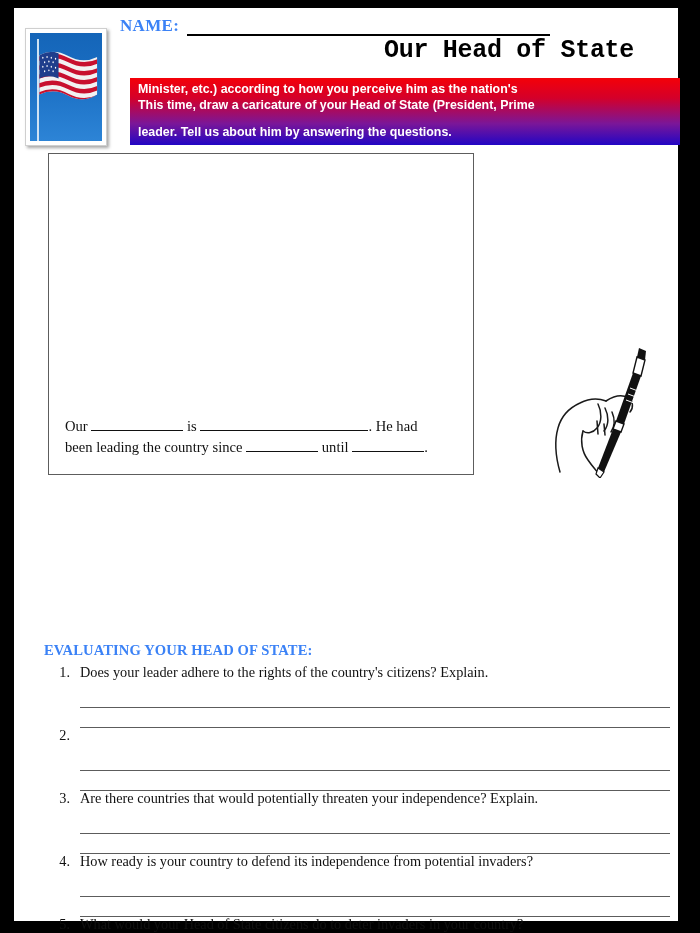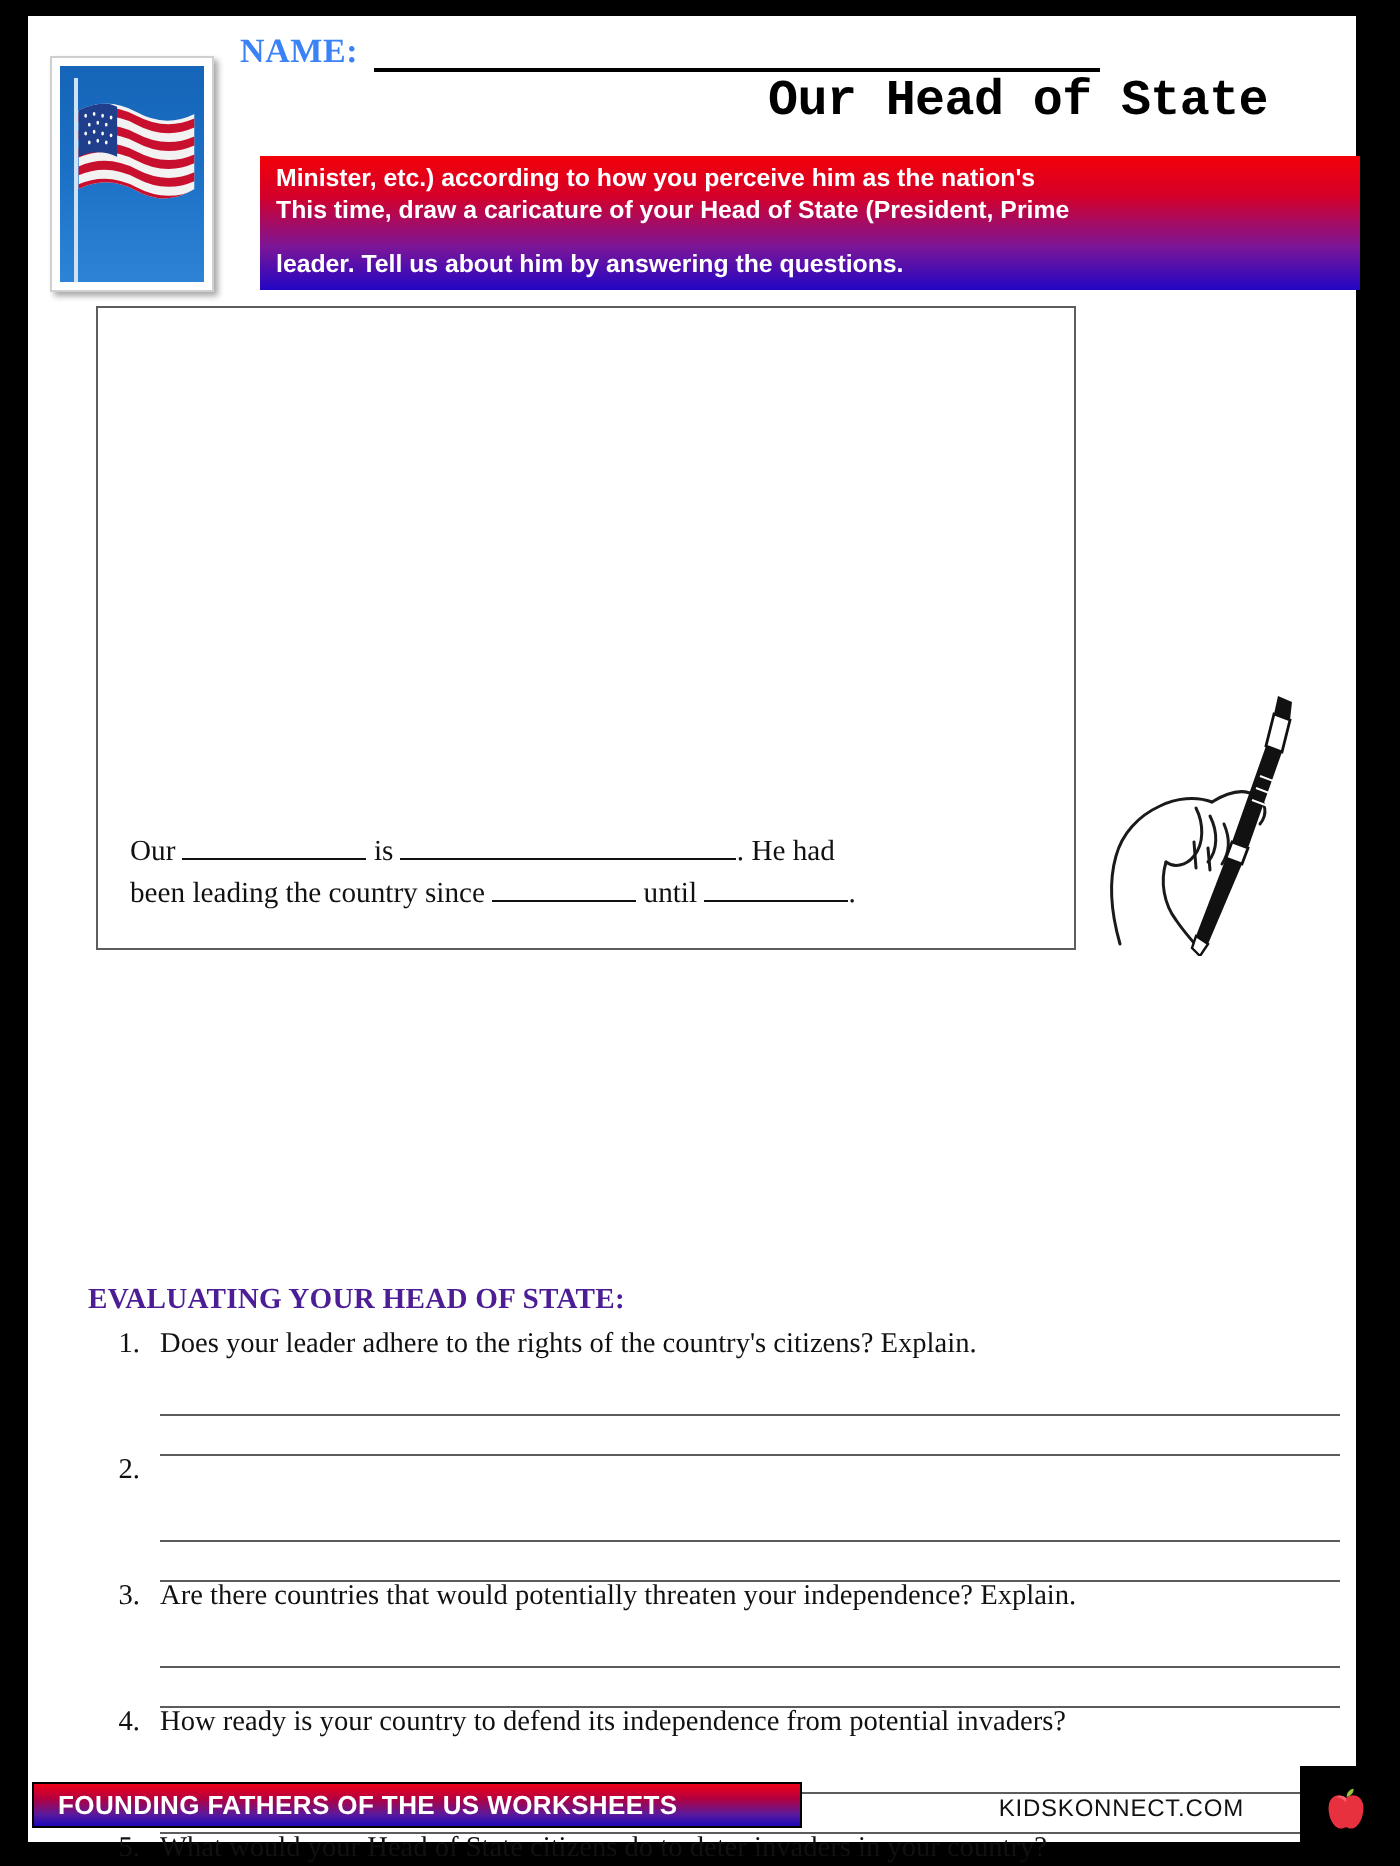--- a/index.html
+++ b/index.html
@@ -132,21 +132,21 @@
   }
 
   .draw-area {
     position: relative;
     height: 330px;
   }
   .draw-box {
     position: absolute;
     left: 34px;
     top: 3px;
-    width: 490px;
+    width: 426px;
     height: 322px;
     border: 1.5px solid #5d5d5d;
     box-sizing: border-box;
     background: #fff;
   }
   .draw-sentence {
     position: absolute;
     left: 16px;
     right: 12px;
     bottom: 16px;
@@ -187,21 +187,21 @@
     width: 100%;
   }
   .section-heading {
     position: absolute;
     left: 30px;
     top: 0;
     font-family: "Liberation Serif", serif;
     font-weight: bold;
     font-size: 14.6px;
     letter-spacing: 0.1px;
-    color: #4c1d95;
+    color: #3b82f6;
   }
   .q-list {
     position: absolute;
     left: 30px;
     top: 22px;
     width: 640px;
   }
   .q-item { position: relative; height: 63px; }
   .q-row { display: flex; align-items: baseline; }
   .q-num {
@@ -429,26 +429,15 @@
               <span class="q-num">5.</span>
               <span class="q-text">What would your Head of State citizens do to deter invaders in your country?</span>
             </div>
 
           </div>
 
         </div>
       </div>
     </div>
 
-    <div class="footer">
-      <div class="footer-banner">FOUNDING FATHERS OF THE US WORKSHEETS</div>
-      <div class="footer-site">KIDSKONNECT.COM</div>
-      <div class="footer-logo">
-        <svg width="26" height="26" viewBox="0 0 26 26">
-          <path d="M13,7 C10,4.5 5.5,5.5 4.5,10 C3.6,14 5.5,20.5 9,22 C11,22.8 12,21.6 13,21.6 C14,21.6 15,22.8 17,22 C20.5,20.5 22.4,14 21.5,10 C20.5,5.5 16,4.5 13,7 Z" fill="#e8313f"></path>
-          <path d="M13,7 C11.6,5.8 9.6,5.5 8,6.6 C10.4,6.4 12,8 13,9.2 Z" fill="#f4646e"></path>
-          <path d="M13.3,6.4 C13.3,4.4 14.8,2.6 16.8,2.4 C16.9,4.4 15.4,6.2 13.3,6.4 Z" fill="#9bbf3a"></path>
-        </svg>
-      </div>
-    </div>
 
   </div>
 </div>
 
 </body></html>

